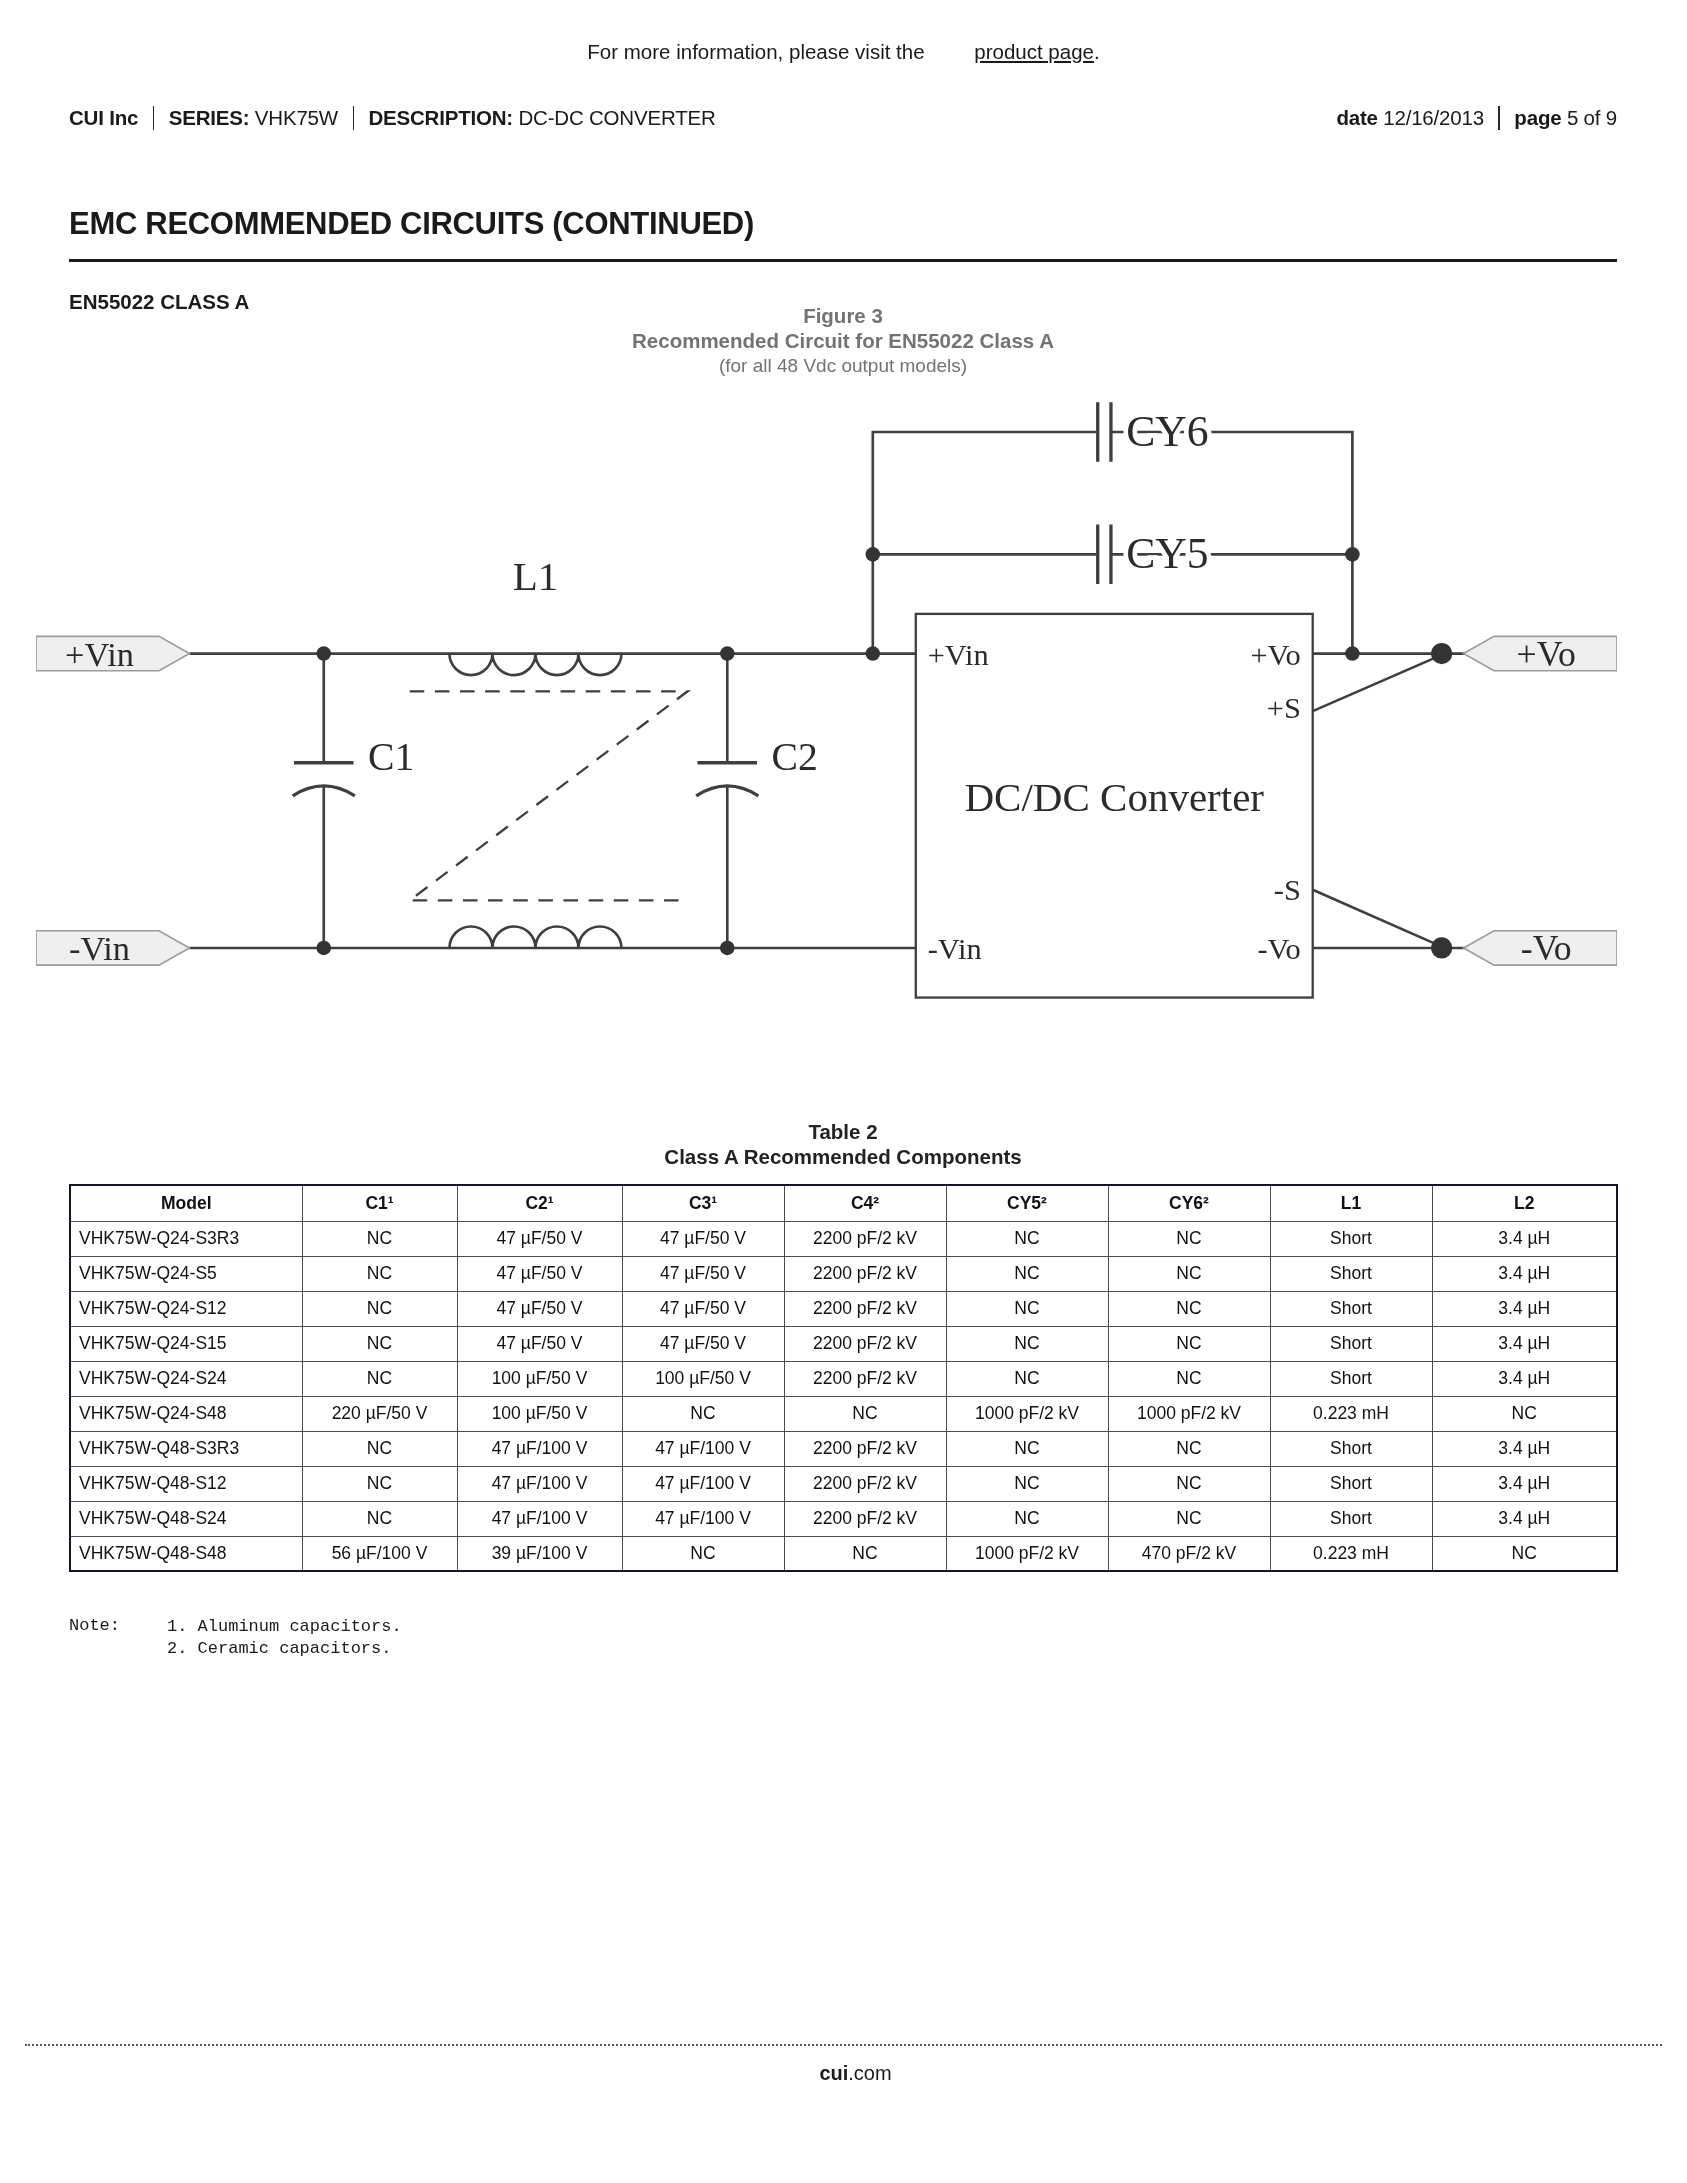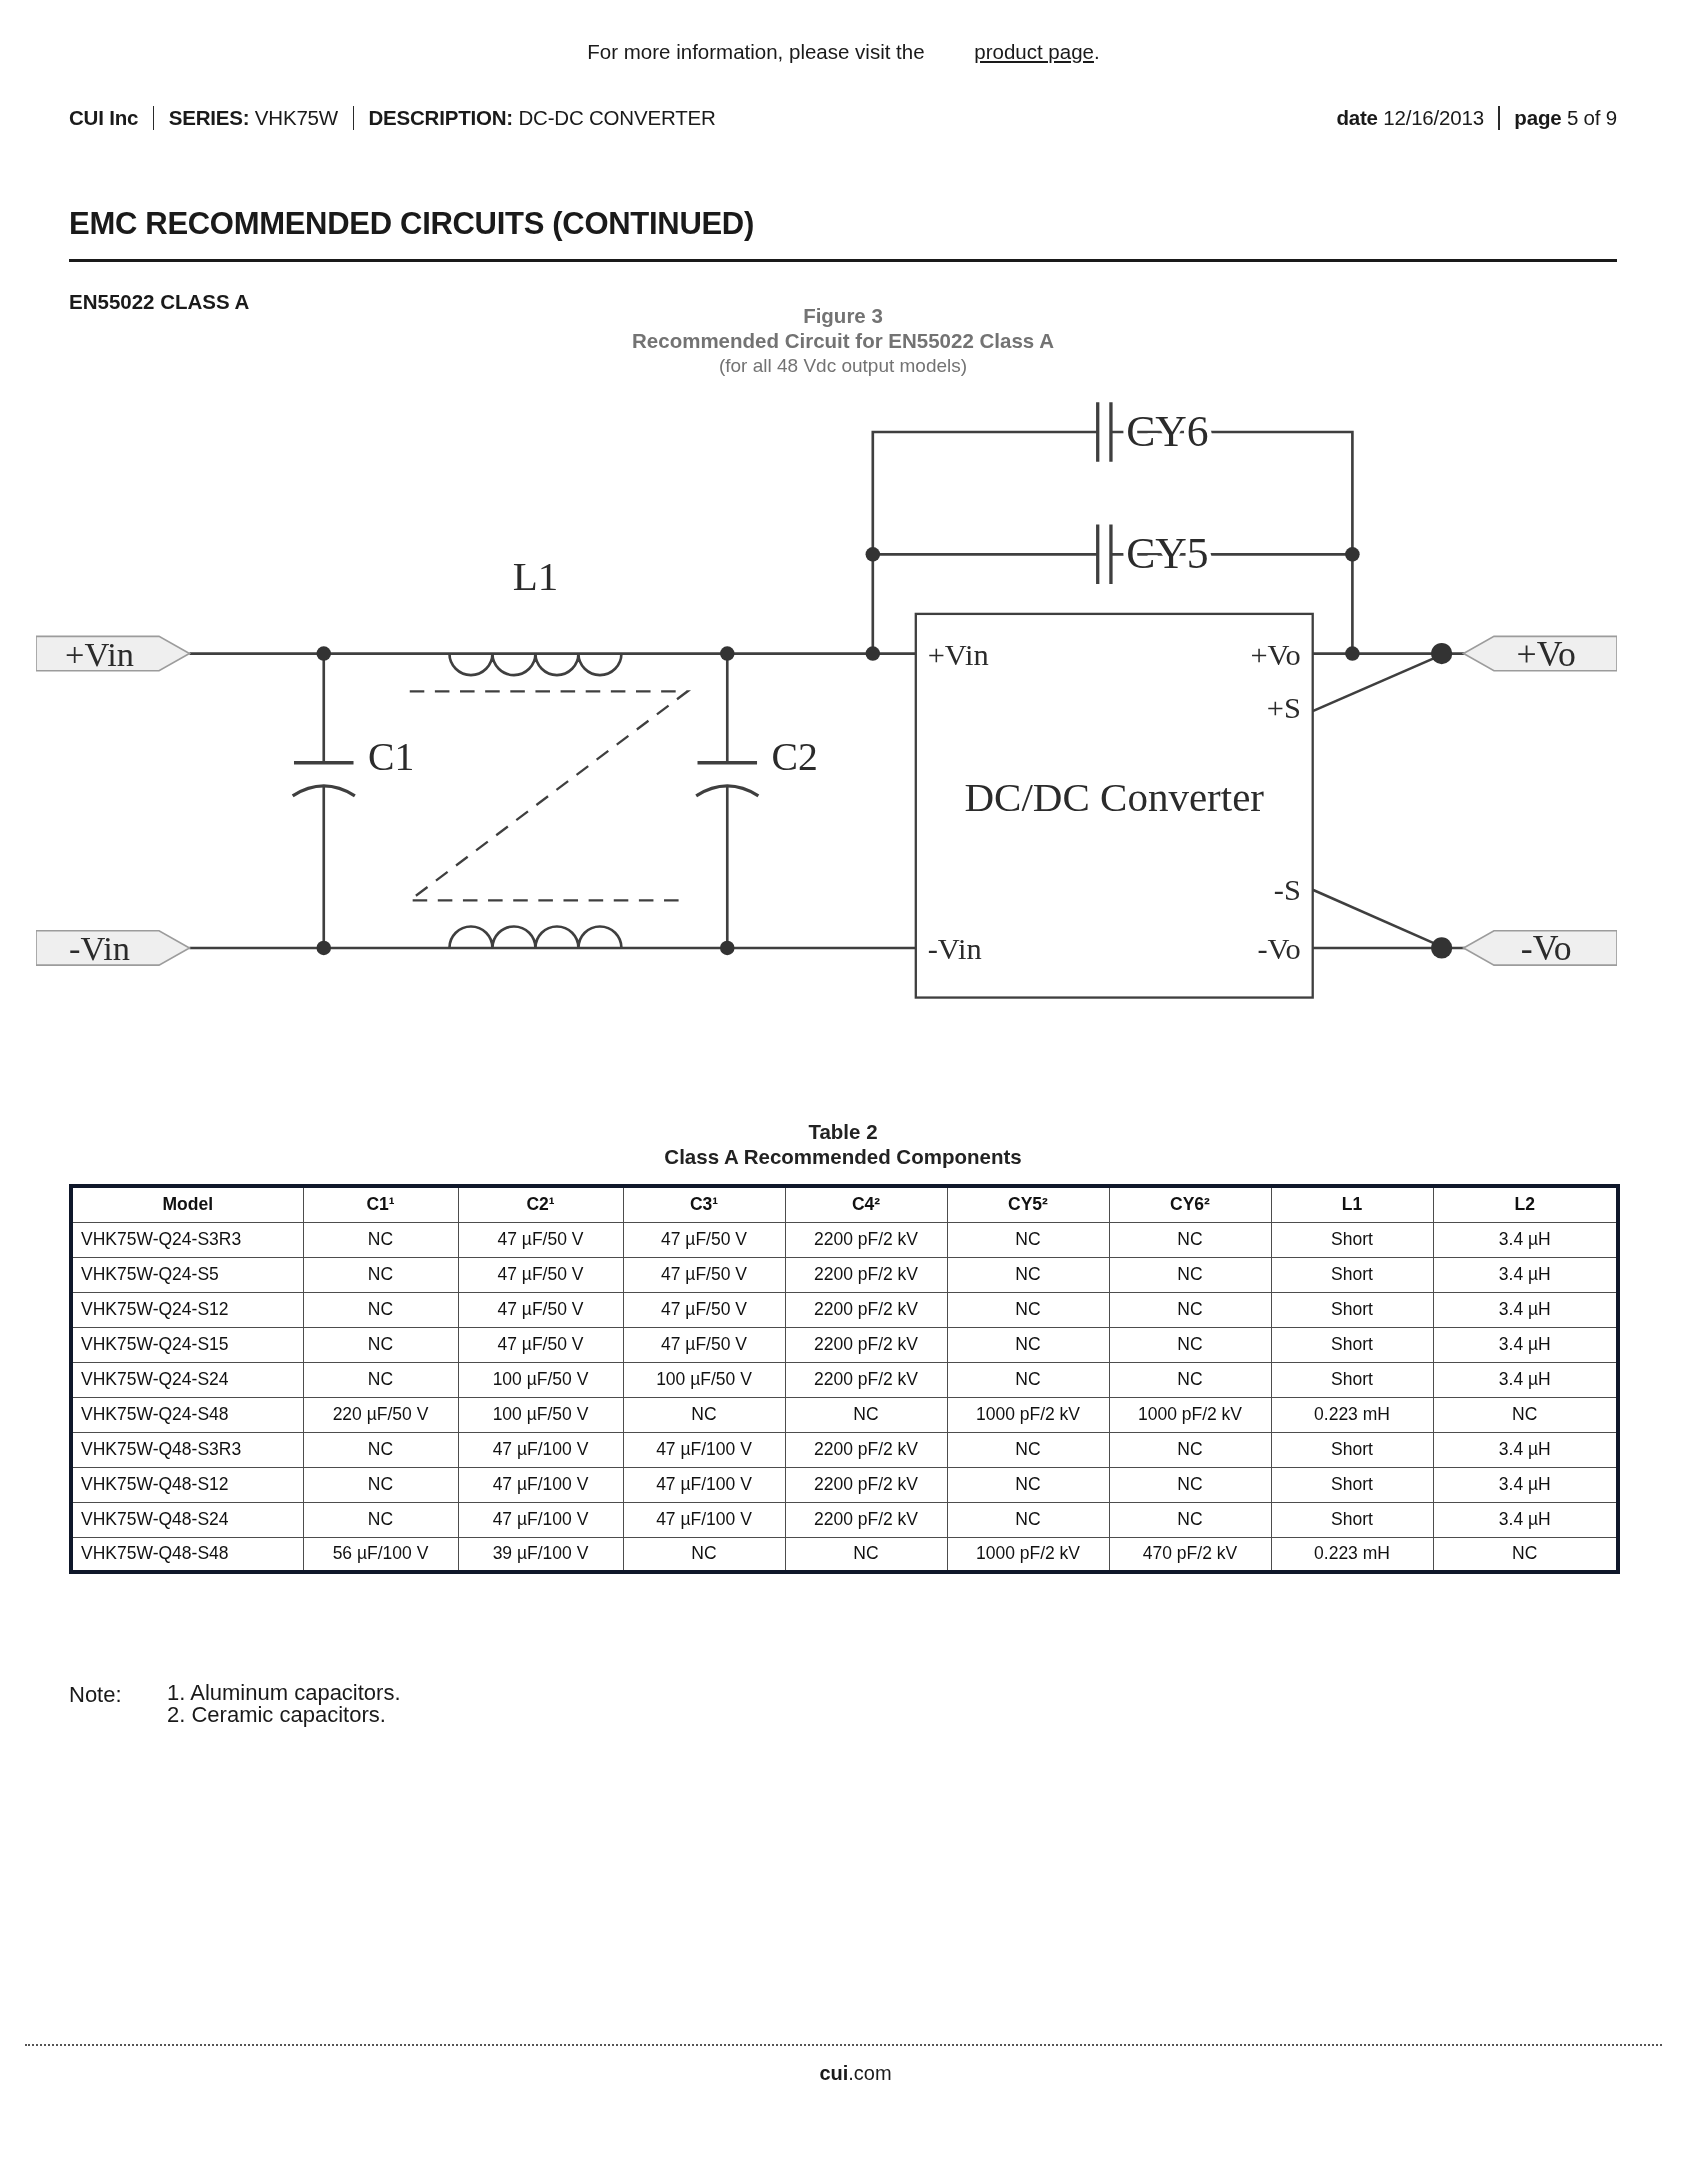--- a/index.html
+++ b/index.html
@@ -20,26 +20,26 @@
   .subsection { position: absolute; top: 290px; left: 69px; font-size: 20.5px; font-weight: bold; }
   .fig-cap { position: absolute; top: 303px; left: 69px; width: 1548px; text-align: center;
     font-size: 20.5px; font-weight: bold; line-height: 25px; color: #737373; }
   .fig-cap .light { font-weight: normal; font-size: 19px; }
   .circuit { position: absolute; top: 392px; left: 36px; }
   .circuit text { font-family: "Liberation Serif", serif; fill: #2b2b2b; }
   .halo { paint-order: stroke; stroke: #ffffff; stroke-width: 14px; }
   .tbl-cap { position: absolute; top: 1119px; left: 69px; width: 1548px; text-align: center;
     font-size: 20.5px; font-weight: bold; line-height: 25px; color: #222; }
   table.components { position: absolute; top: 1184px; left: 69px; width: 1548px;
-    border-collapse: collapse; table-layout: fixed; font-size: 17.5px; color: #111; border: 4px solid #0f172a; }
+    border-collapse: collapse; table-layout: fixed; font-size: 17.5px; color: #111; border: 2px solid #0f172a; }
   table.components th, table.components td { border: 1.3px solid #4d4d4d; height: 35px; padding: 0 5.3px;
     text-align: center; overflow: hidden; white-space: nowrap; }
   table.components thead th { font-weight: bold; height: 36px; }
   table.components td.model { text-align: left; padding-left: 8px; }
-  .note-block { position: absolute; top: 1682px; left: 69px; font-size: 22px; display: flex; }
+  .note-block { position: absolute; top: 1616px; left: 69px; font-size: 17px; display: flex; font-family: Liberation Mono, monospace; }
   .note-label { width: 98px; }
   .note-items div { line-height: 22px; }
   .footer-rule { position: absolute; top: 2044px; left: 25px; width: 1637px; border-top: 2.6px dotted #555; }
   .footer-text { position: absolute; top: 2062px; left: 12px; width: 100%; text-align: center; font-size: 20px; }
 </style>
 </head>
 <body>
 
 <div class="top-note">
   <span>For more information, please visit the </span><a>product page</a><span>.</span>

